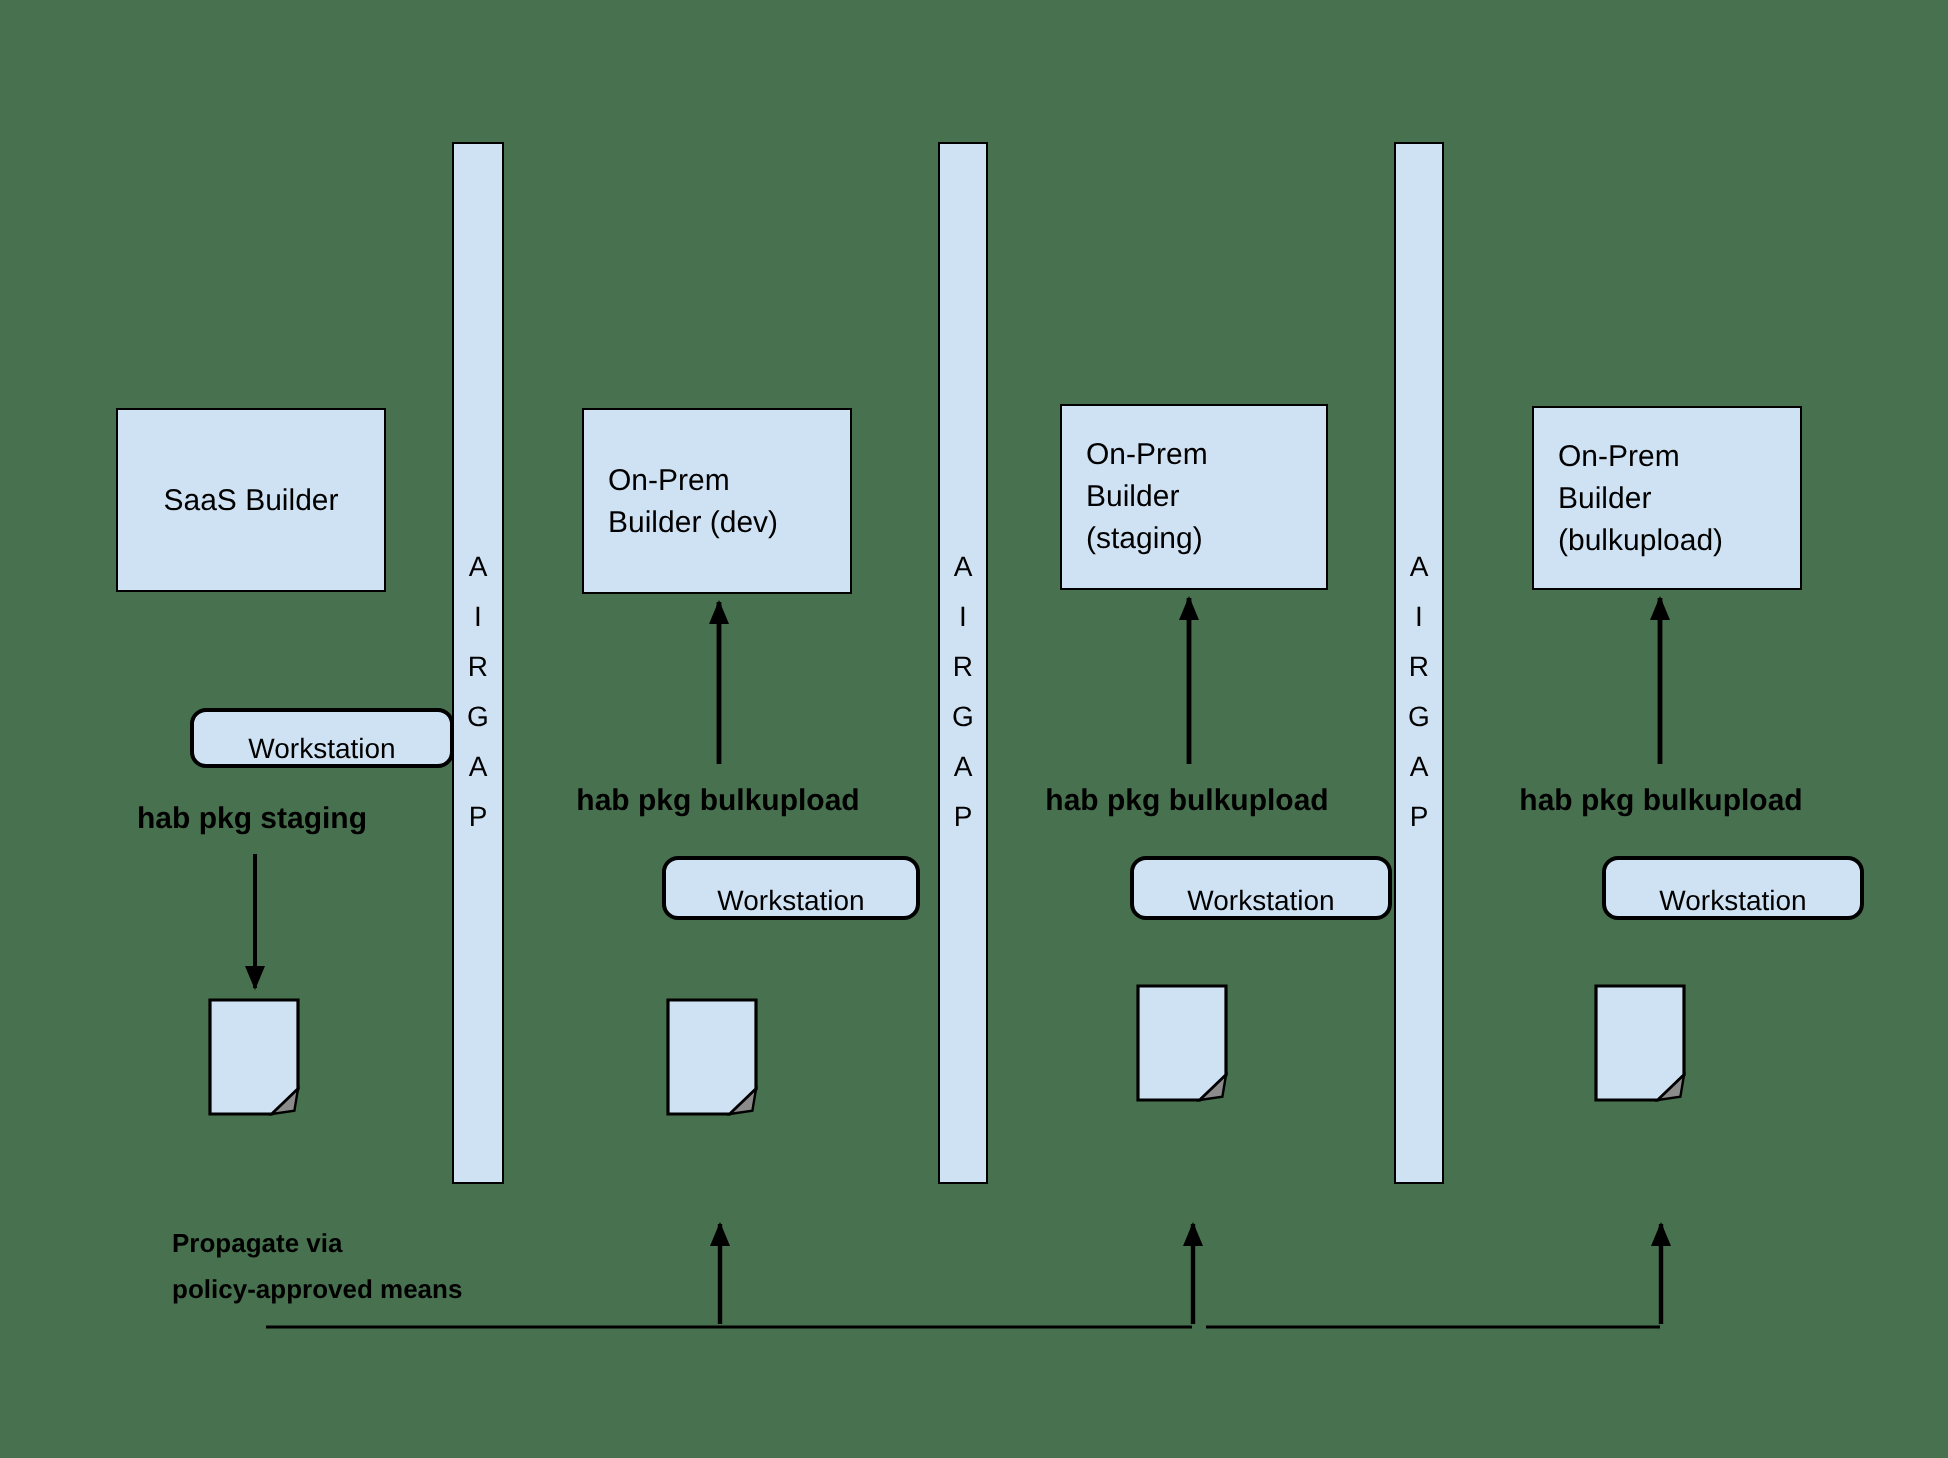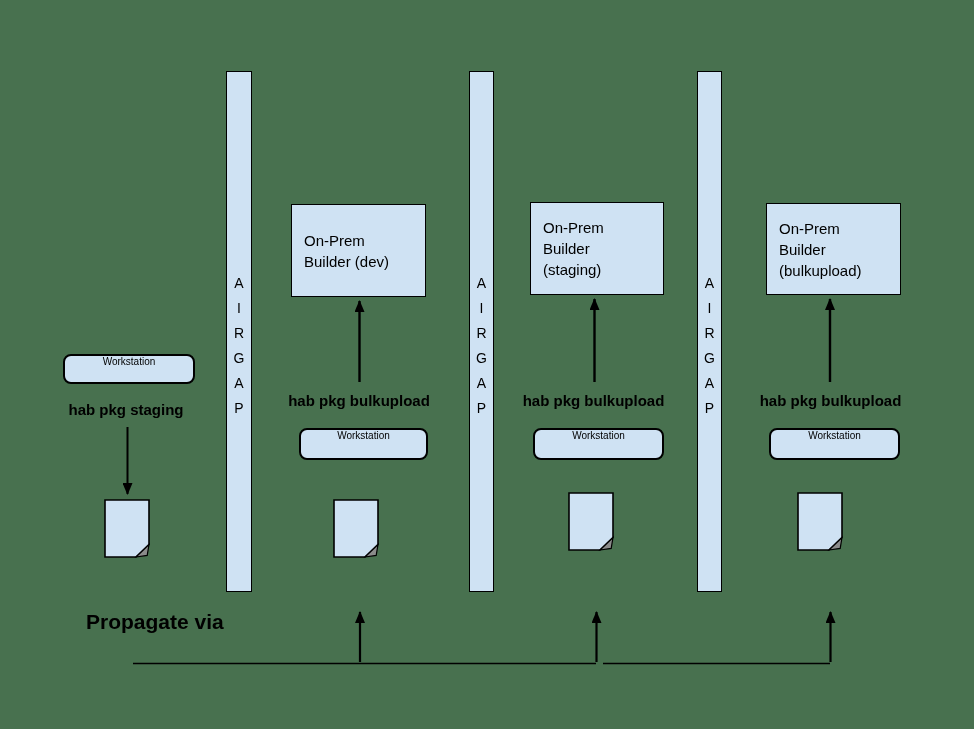--- a/index.html
+++ b/index.html
@@ -48,35 +48,36 @@
     align-items: center;
     padding-left: 0;
   }
   .workstation {
     position: absolute;
     background: var(--shape-fill, #cfe2f3);
     border: 2px solid var(--stroke, #000000);
     border-radius: 8px;
     box-sizing: border-box;
     display: flex;
-    align-items: flex-start;
+    align-items: flex-end;
     justify-content: center;
-    font-size: 10px;
+    font-size: 14px;
+    margin-left: 32px;
   }
   .cmd {
     position: absolute;
     font-weight: bold;
     font-size: 15px;
     white-space: nowrap;
     text-align: center;
   }
   .note {
     position: absolute;
     font-weight: bold;
-    font-size: 21px;
+    font-size: 13px;
     line-height: 23px;
     white-space: nowrap;
   }
   .doc {
     position: absolute;
   }
   .arrow-layer {
     position: absolute;
     left: 0;
     top: 0;
@@ -114,20 +115,23 @@
     <div class="airgap-letters">
       <span>A</span>
       <span>I</span>
       <span>R</span>
       <span>G</span>
       <span>A</span>
       <span>P</span>
     </div>
   </div>
 
+  <div class="builder centered" style="left:58px;top:204px;width:135px;height:92px;">
+    <div>SaaS Builder</div>
+  </div>
 
   <div class="builder" style="left:291px;top:204px;width:135px;height:93px;">
     <div>On-Prem</div>
     <div>Builder (dev)</div>
   </div>
 
   <div class="builder" style="left:530px;top:202px;width:134px;height:93px;">
     <div>On-Prem</div>
     <div>Builder</div>
     <div>(staging)</div>
@@ -152,20 +156,21 @@
     <span>Workstation</span>
   </div>
 
   <div class="cmd" style="left:45px;top:401px;width:162px;">hab pkg staging</div>
   <div class="cmd" style="left:276px;top:392px;width:166px;">hab pkg bulkupload</div>
   <div class="cmd" style="left:510px;top:392px;width:167px;">hab pkg bulkupload</div>
   <div class="cmd" style="left:747px;top:392px;width:167px;">hab pkg bulkupload</div>
 
   <div class="note" style="left:86px;top:610px;">
     <div>Propagate via</div>
+    <div>policy-approved means</div>
   </div>
 
   <svg class="doc" style="left:104px;top:499px;" width="46" height="59" viewBox="0 0 46 59">
     <path d="M1,1 H45 V45.5 L32,58 H1 Z" fill="var(--shape-fill, #cfe2f3)" stroke="var(--stroke, #000000)" stroke-width="1.6"></path>
     <path d="M32,58 L45,45.5 L43.2,56.4 Z" fill="var(--fold, #8b8b8b)" stroke="var(--stroke, #000000)" stroke-width="1.2"></path>
   </svg>
   <svg class="doc" style="left:333px;top:499px;" width="46" height="59" viewBox="0 0 46 59">
     <path d="M1,1 H45 V45.5 L32,58 H1 Z" fill="var(--shape-fill, #cfe2f3)" stroke="var(--stroke, #000000)" stroke-width="1.6"></path>
     <path d="M32,58 L45,45.5 L43.2,56.4 Z" fill="var(--fold, #8b8b8b)" stroke="var(--stroke, #000000)" stroke-width="1.2"></path>
   </svg>

